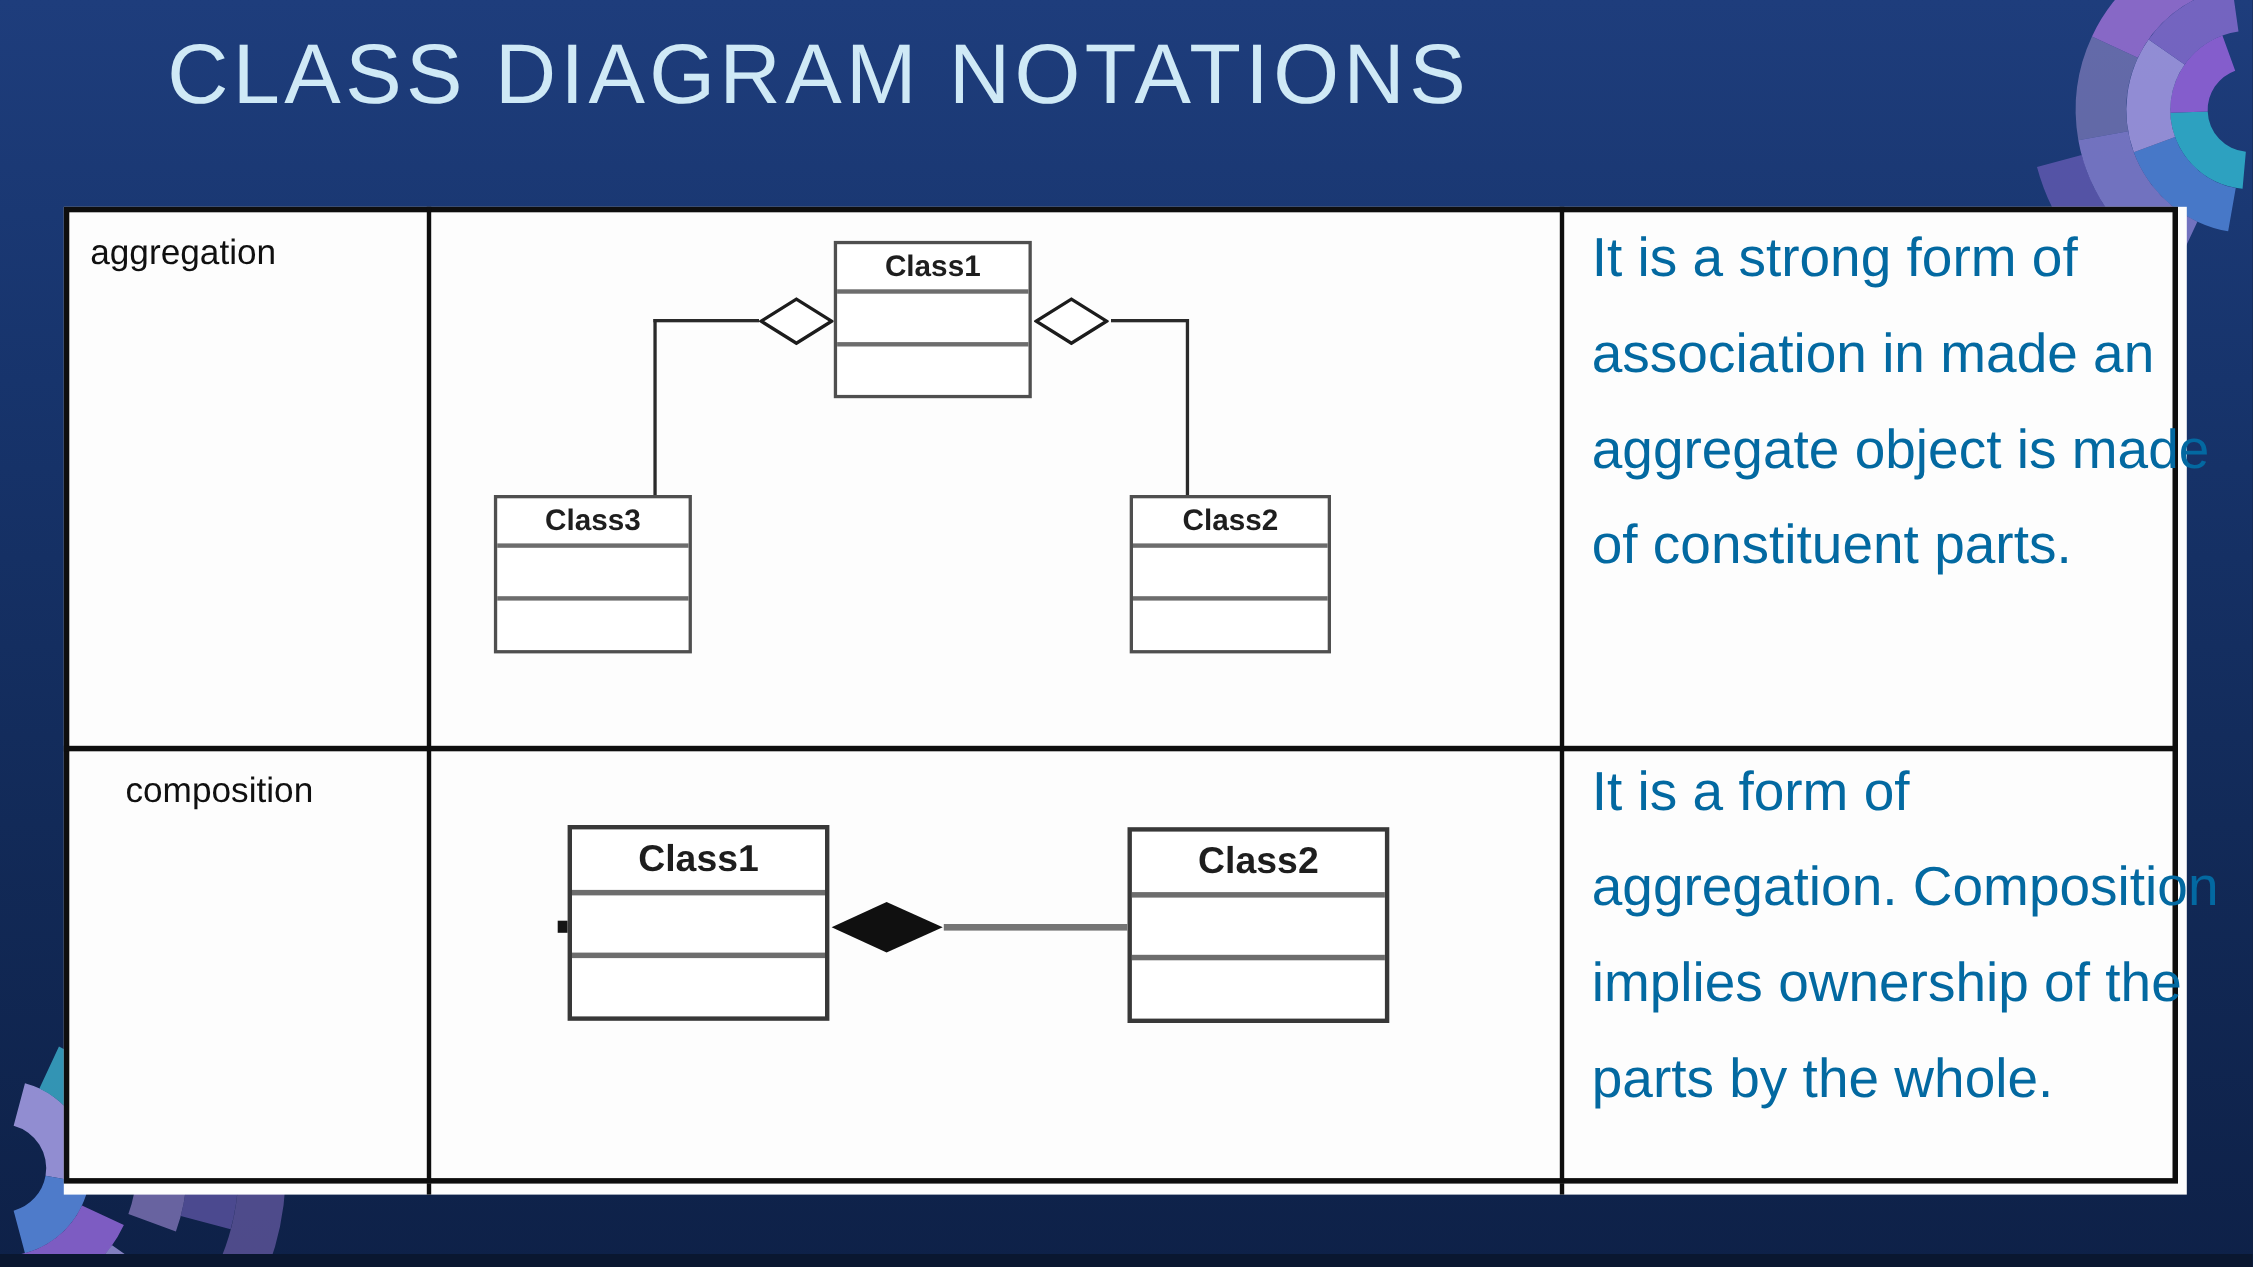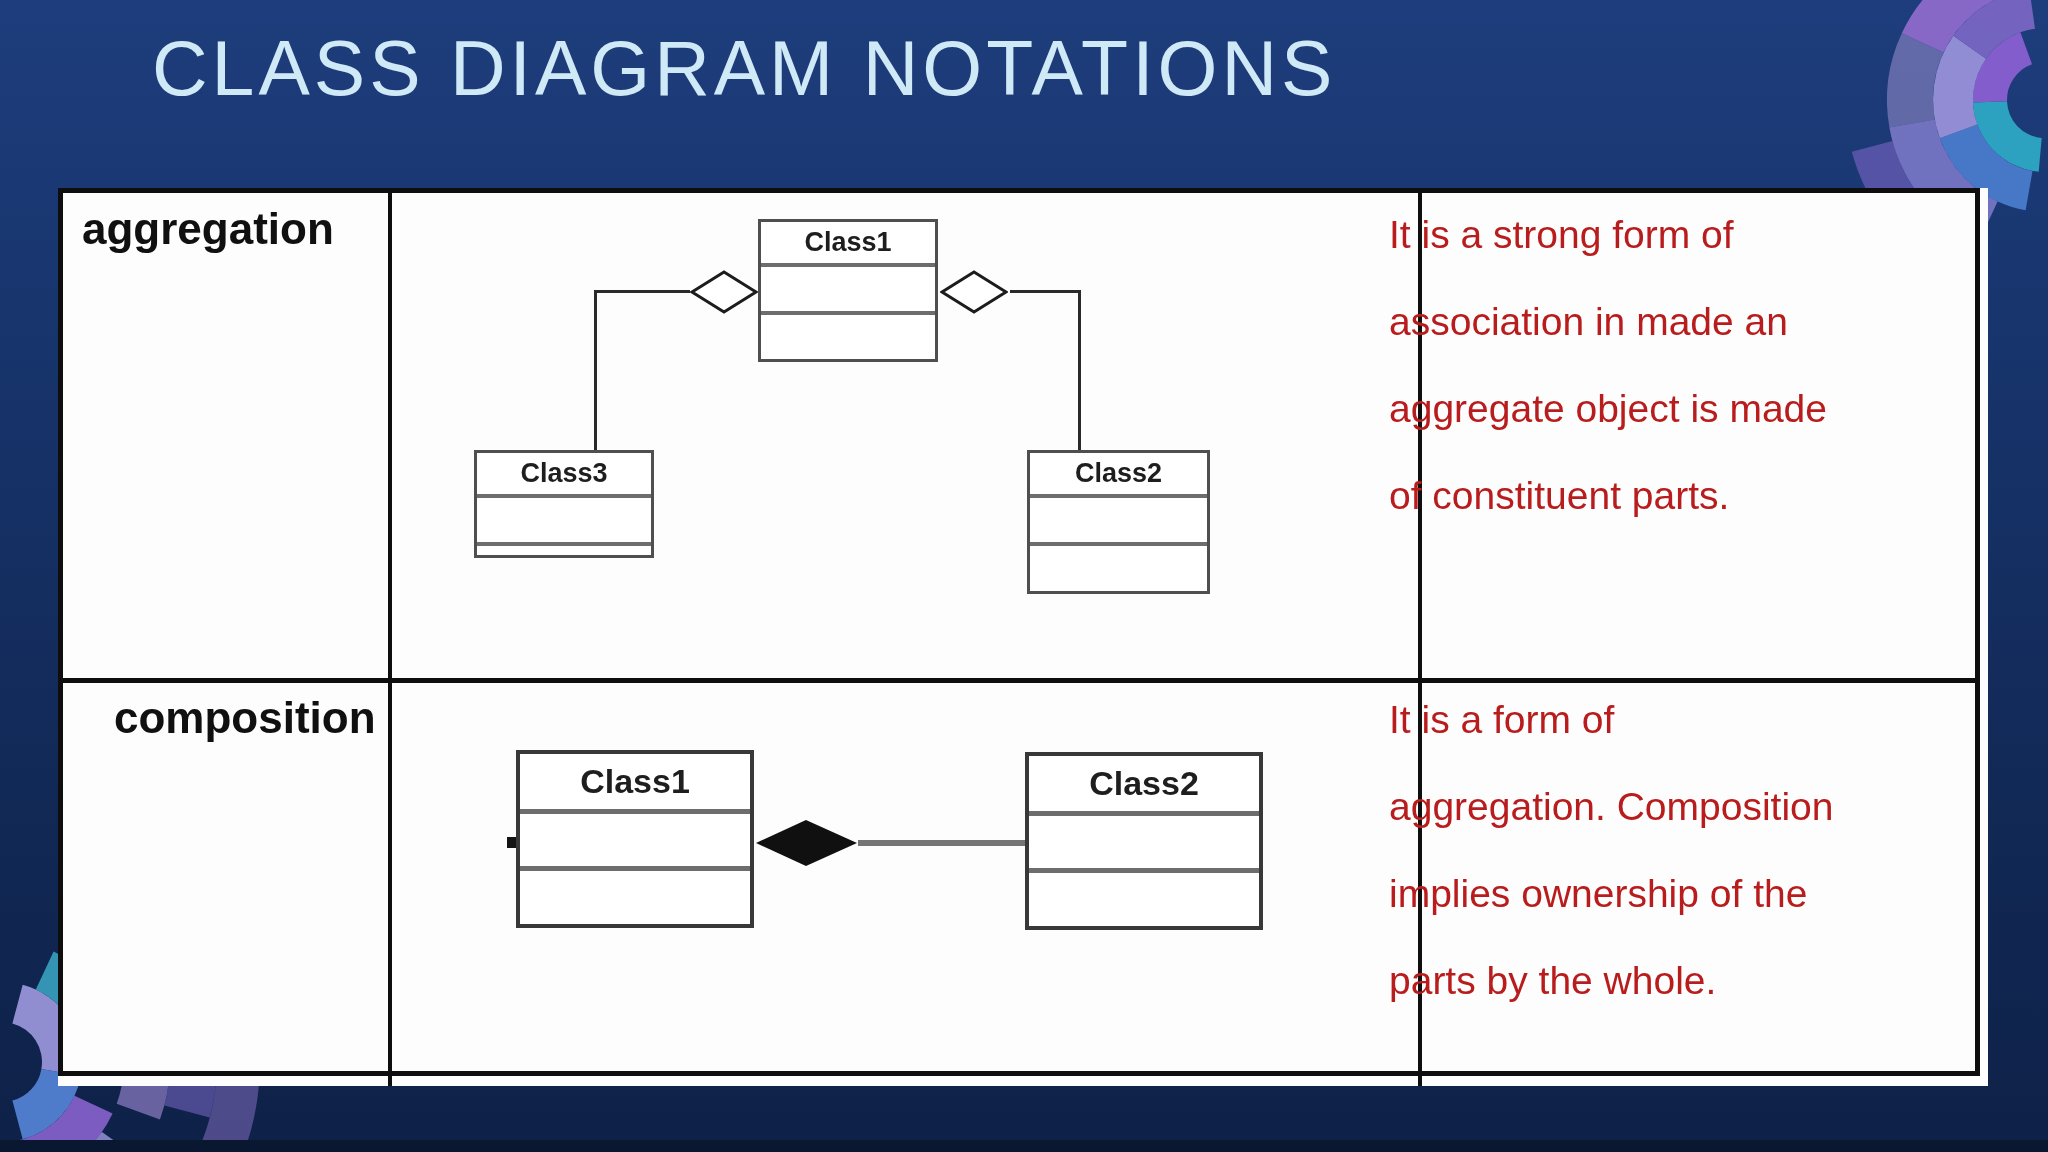--- a/index.html
+++ b/index.html
@@ -17,23 +17,23 @@
     font-size:77px;font-weight:400;letter-spacing:4px;color:#cfe9f6;white-space:nowrap;
   }
   
   .table-wrap{position:absolute;left:58px;top:188px;width:1930px;height:898px;background:#fdfdfd;}
   .table-main{position:absolute;left:0;top:0;width:1922px;height:888px;border:5px solid #0e0e0e;box-sizing:border-box;}
   .vline{position:absolute;top:0;width:4px;height:888px;background:#0e0e0e;}
   .v1{left:330px;} .v2{left:1360px;}
   .hline{position:absolute;left:0;top:490px;width:1922px;height:5px;background:#0e0e0e;}
   .stub{position:absolute;top:888px;width:4px;height:10px;background:#0e0e0e;}
   .s1{left:330px;} .s2{left:1360px;}
-  .cell-term{position:absolute;left:24px;font-size:44px;color:#101010;line-height:48px;font-weight:bold;}
+  .cell-term{position:absolute;left:24px;font-size:32px;color:#101010;line-height:48px;}
   .term-agg{top:17px;} .term-comp{top:506px;margin-left:32px;}
-  .desc{position:absolute;left:1331px;color:#b91c1c;font-size:39px;}
+  .desc{position:absolute;left:1389px;color:#0369a1;font-size:50px;}
   .desc div{white-space:nowrap;line-height:87px;height:87px;}
   .desc-agg{top:3px;} .desc-comp{top:488px;}
   
   .ubox{position:absolute;background:#fff;border:3px solid #4f4f4f;box-sizing:border-box;display:flex;flex-direction:column;}
   .ubox .u-title{display:flex;align-items:center;justify-content:center;font-weight:bold;color:#1e1e1e;}
   .ubox .u-attr,.ubox .u-meth{border-top:4px solid #6d6d6d;}
   .ubox .u-meth{flex:1;}
   .agg .u-title{height:41px;font-size:27px;}
   .agg .u-attr{height:44px;}
   .comp{border:4px solid #383838;}
@@ -99,21 +99,21 @@
     </svg>
     <svg class="dsvg" style="left:882px;top:82px;" width="68" height="44" viewBox="0 0 68 44">
       <polygon points="2,22 34,2 66,22 34,42" fill="#ffffff" stroke="#1c1c1c" stroke-width="3"></polygon>
     </svg>
 
     <div class="ubox agg" style="left:700px;top:31px;width:180px;height:143px;">
       <div class="u-title">Class1</div>
       <div class="u-attr"></div>
       <div class="u-meth"></div>
     </div>
-    <div class="ubox agg" style="left:416px;top:262px;width:180px;height:108px;">
+    <div class="ubox agg" style="left:391px;top:262px;width:180px;height:144px;">
       <div class="u-title">Class3</div>
       <div class="u-attr"></div>
       <div class="u-meth"></div>
     </div>
     <div class="ubox agg" style="left:969px;top:262px;width:183px;height:144px;">
       <div class="u-title">Class2</div>
       <div class="u-attr"></div>
       <div class="u-meth"></div>
     </div>
 

